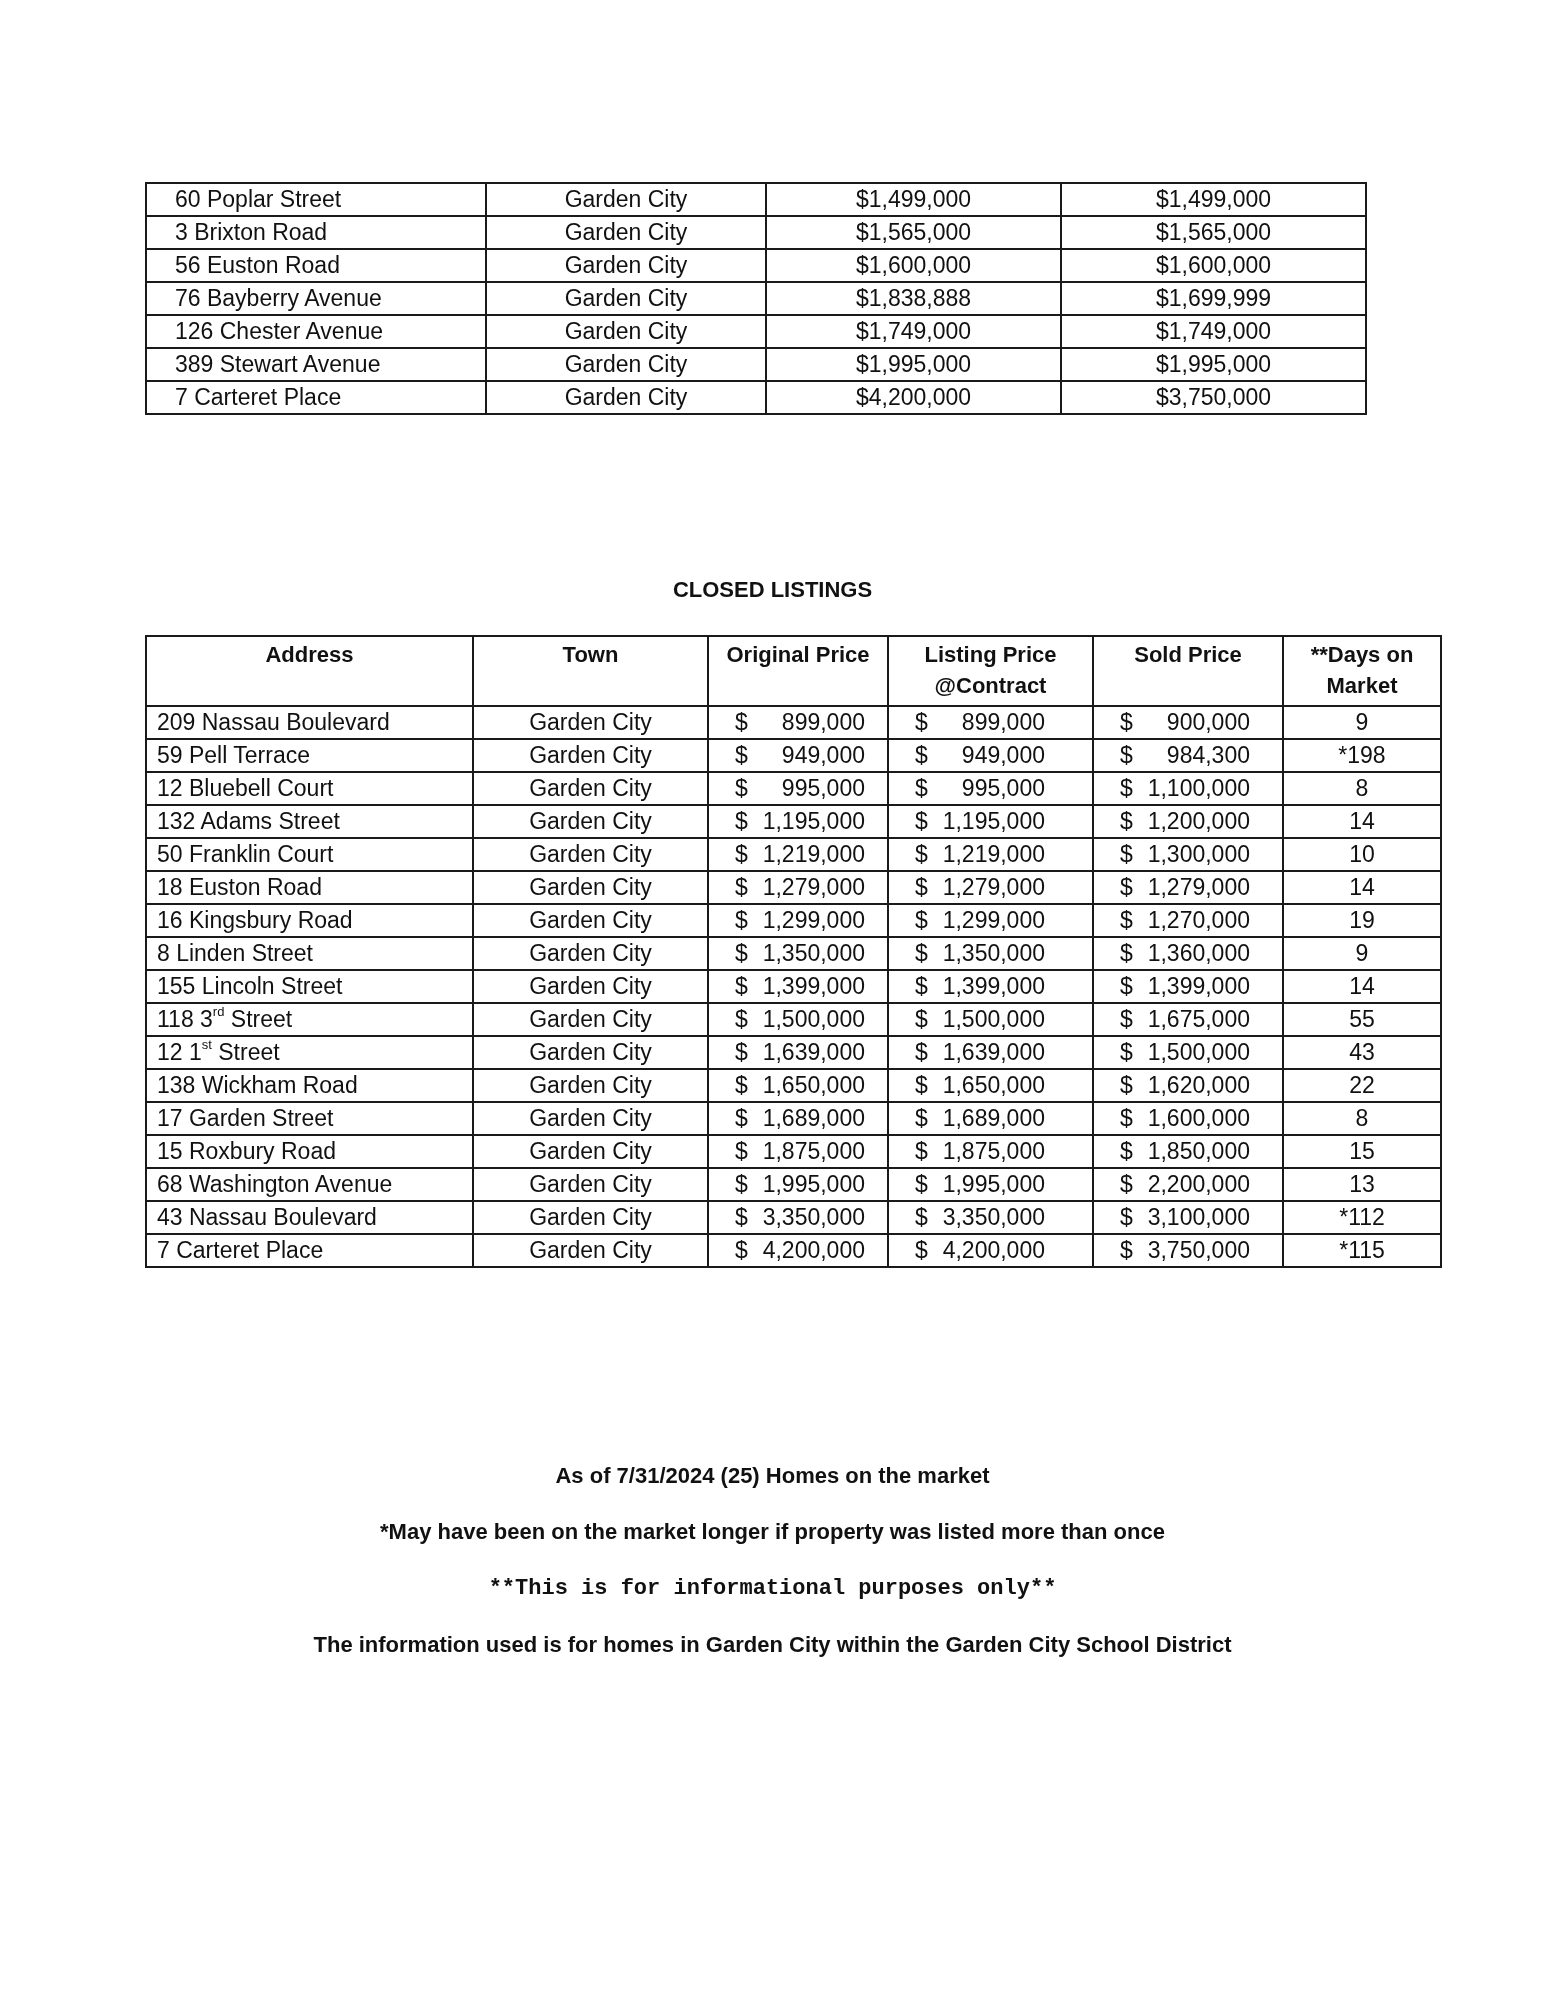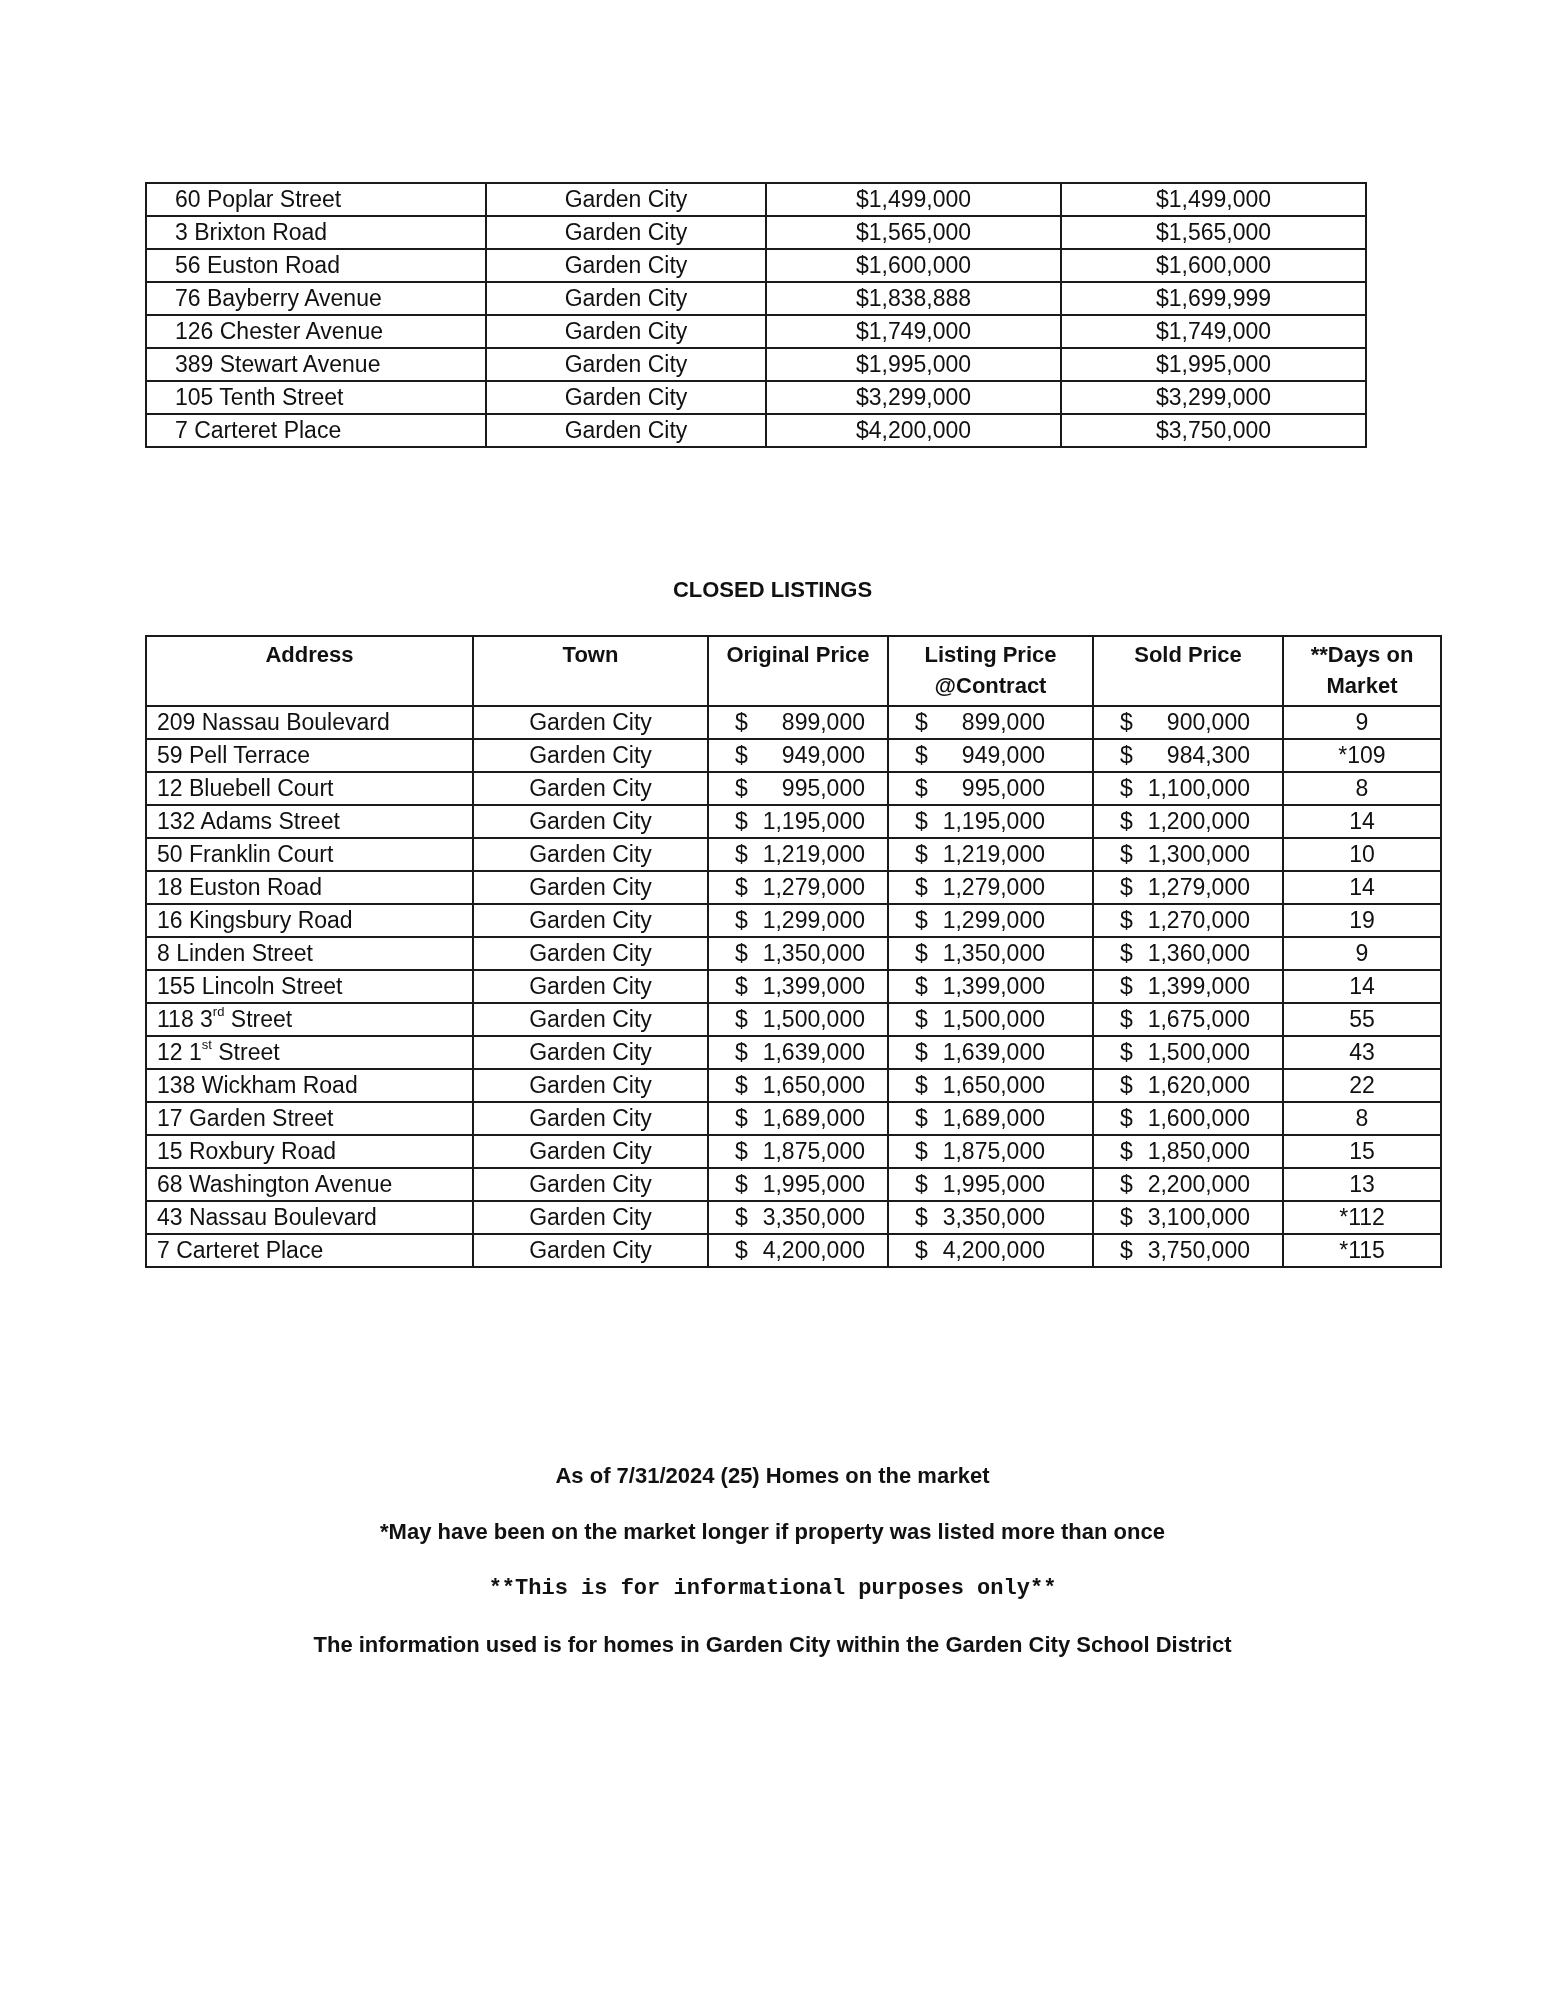--- a/index.html
+++ b/index.html
@@ -87,26 +87,20 @@
         <td class="ctr">$1,749,000</td>
         <td class="ctr">$1,749,000</td>
       </tr>
       <tr>
         <td class="addr">389 Stewart Avenue</td>
         <td class="ctr">Garden City</td>
         <td class="ctr">$1,995,000</td>
         <td class="ctr">$1,995,000</td>
       </tr>
       <tr>
-        <td class="addr">105 Tenth Street</td>
-        <td class="ctr">Garden City</td>
-        <td class="ctr">$3,299,000</td>
-        <td class="ctr">$3,299,000</td>
-      </tr>
-      <tr>
         <td class="addr">7 Carteret Place</td>
         <td class="ctr">Garden City</td>
         <td class="ctr">$4,200,000</td>
         <td class="ctr">$3,750,000</td>
       </tr>
     </tbody>
 </table>
 
 <div id="closed-title">CLOSED LISTINGS</div>
 
@@ -155,21 +149,21 @@
             <span>949,000</span>
           </span></td>
         <td class="money"><span class="money-inner">
             <span>$</span>
             <span>949,000</span>
           </span></td>
         <td class="money"><span class="money-inner">
             <span>$</span>
             <span>984,300</span>
           </span></td>
-        <td class="ctr">*109</td>
+        <td class="ctr">*198</td>
       </tr>
       <tr>
         <td class="addr">12 Bluebell Court</td>
         <td class="ctr">Garden City</td>
         <td class="money"><span class="money-inner">
             <span>$</span>
             <span>995,000</span>
           </span></td>
         <td class="money"><span class="money-inner">
             <span>$</span>

